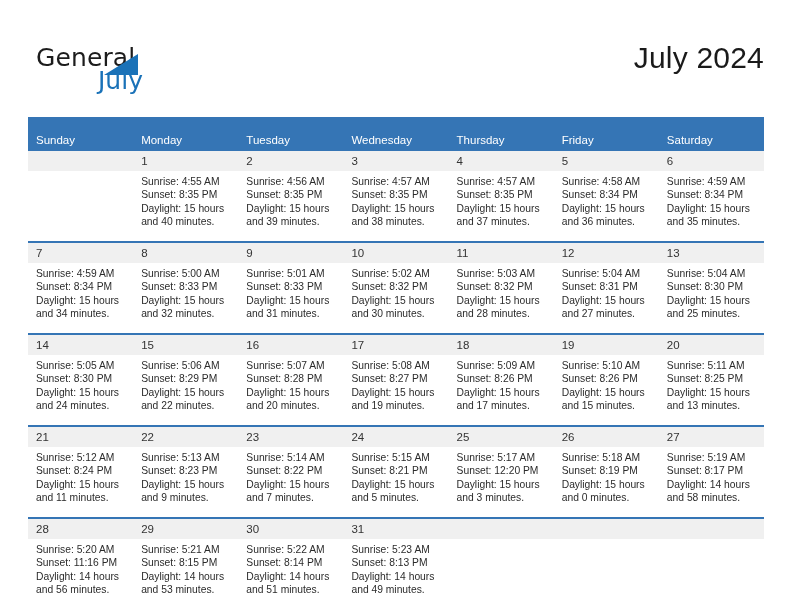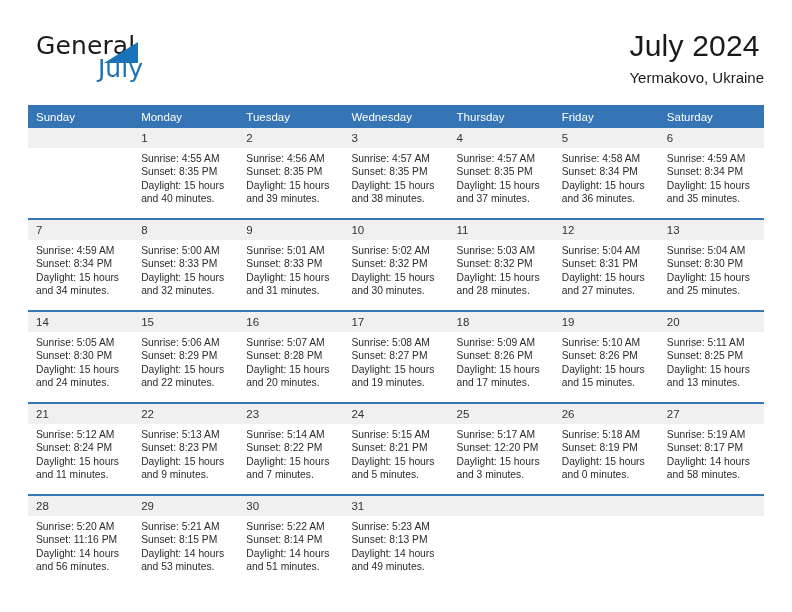--- a/index.html
+++ b/index.html
@@ -12,20 +12,21 @@
     height: 612px;
     font-family: "Liberation Sans", sans-serif;
     color: #1a1a1a;
     overflow: hidden;
   }
   .page {
     position: relative;
     width: 792px;
     height: 460px;
     box-sizing: border-box;
+    margin-top: 12px;
   }
 
   
   .header {
     position: absolute;
     left: 28px;
     top: 28px;
     right: 28px;
     height: 62px;
   }
@@ -99,21 +100,21 @@
     border-collapse: collapse;
     width: 736px;
     table-layout: fixed;
   }
   table.cal th {
     background: #3575b5;
     color: #ffffff;
     font-size: 11.5px;
     font-weight: 400;
     text-align: left;
-    padding: 5px 0 5px 8px;
+    padding: 16px 0 5px 8px;
     height: 13px;
     border: none;
   }
   td.daycell {
     vertical-align: top;
     padding: 0;
     border: none;
     height: 90px;
     background: #ffffff;
   }
@@ -155,21 +156,20 @@
   <div class="header">
 
     <div class="brand">
       <span class="brand-general">General</span>
       <span class="brand-triangle"></span>
       <span class="brand-blue">July</span>
     </div>
 
     <div class="title-block">
       <div class="month-title">July 2024</div>
-      <div class="location-title">Yermakovo, Ukraine</div>
     </div>
 
   </div>
 
   <div class="calendar">
     <table class="cal">
       <thead>
         <tr>
           <th>Sunday</th>
           <th>Monday</th>

